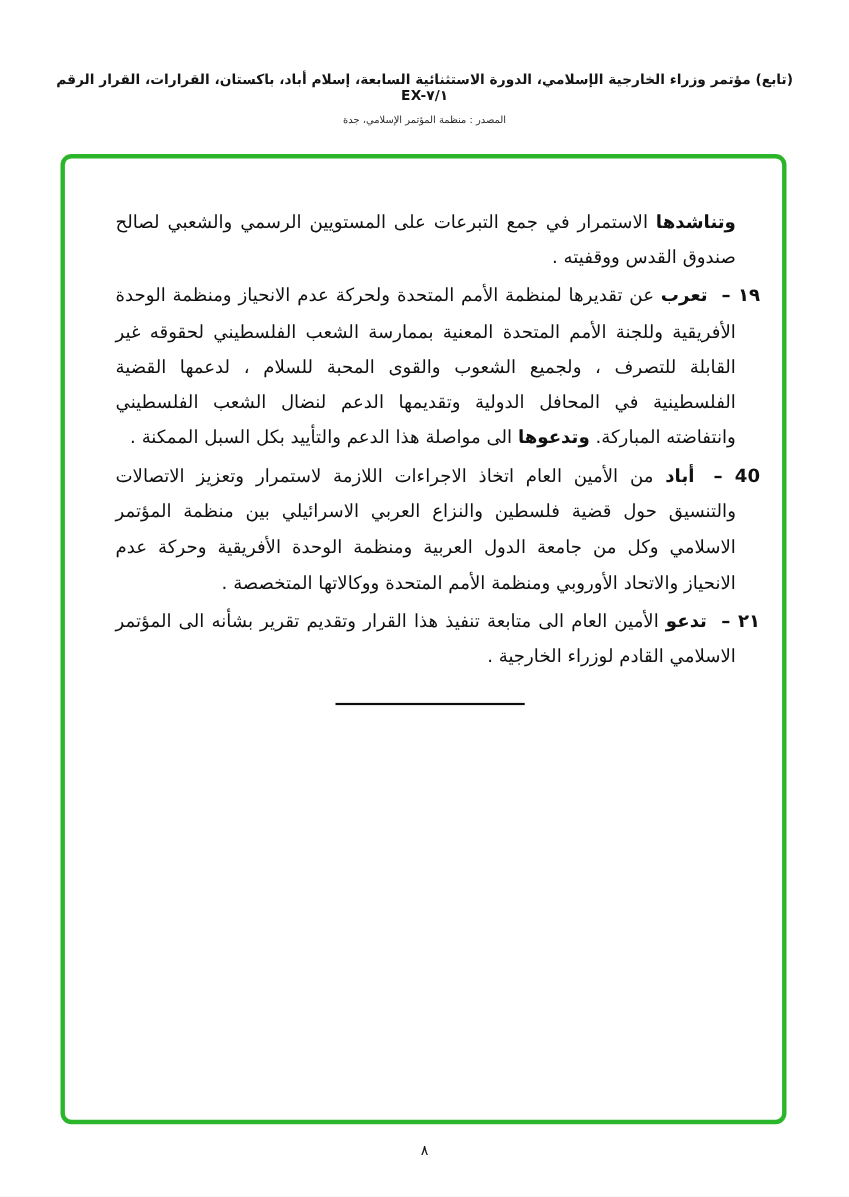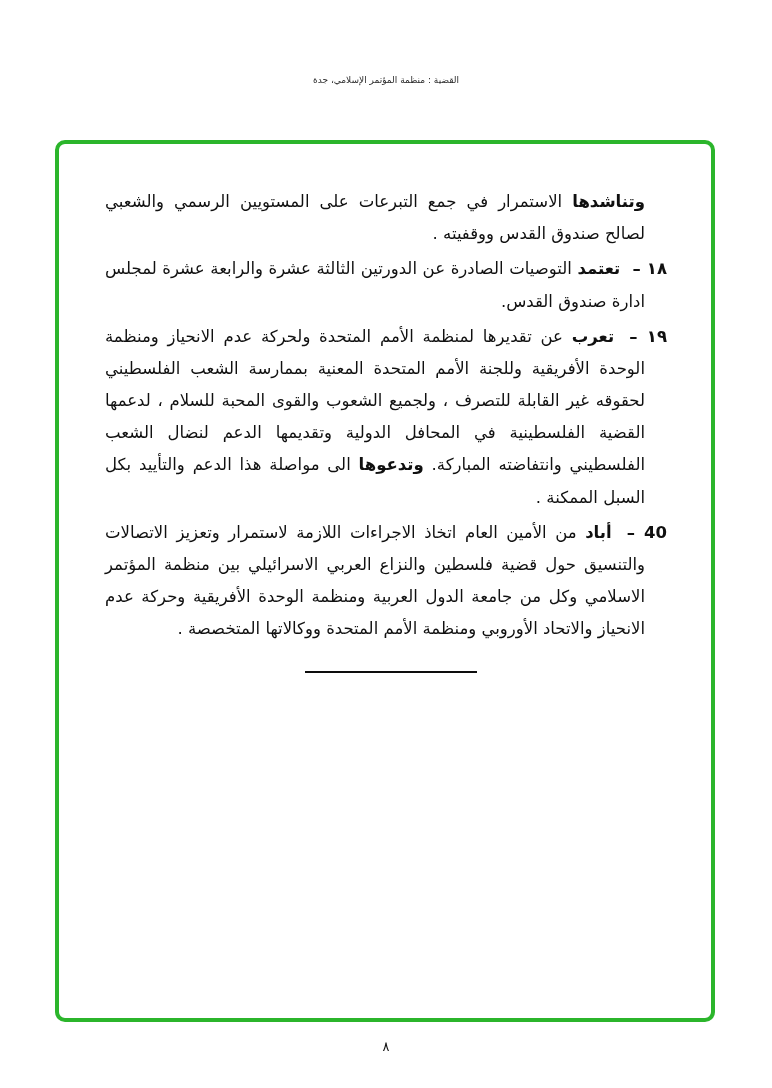--- a/index.html
+++ b/index.html
@@ -44,21 +44,21 @@
     width: 660px;
     height: 882px;
     border: 4px solid #2bb52b;
     border-radius: 10px;
     background: #ffffff;
   }
 
   .body-text {
     direction: rtl;
     text-align: justify;
-    padding: 42px 44px 0 46px;
+    padding: 42px 20px 0 46px;
     font-size: 16.5px;
     line-height: 1.95;
     color: #101010;
   }
   .para {
     padding-right: 22px;
     text-indent: -22px;
     margin-bottom: 3px;
   }
   .para.no-num {
@@ -87,28 +87,31 @@
     font-size: 13px;
     color: #141414;
   }
 </style>
 </head>
 <body>
 
 <div class="page">
 
   <div class="doc-header">
-    <div class="header-line2">القضية : منظمة المؤتمر الإسلامي، جدة</div>
+    <div class="header-line1" dir="rtl">
+      <span>(تابع) مؤتمر وزراء الخارجية الإسلامي، الدورة الاستثنائية السابعة، إسلام أباد، باكستان، القرارات، القرار الرقم </span><span class="ref" dir="ltr">EX-٧/١</span>
+    </div>
+    <div class="header-line2">المصدر : منظمة المؤتمر الإسلامي، جدة</div>
   </div>
 
   <div class="frame" style="border-color: rgb(43, 181, 43);">
     <div class="body-text" id="paragraphs">
         <div class="para no-num"><span class="bold">وتناشدها</span><span> الاستمرار في جمع التبرعات على المستويين الرسمي والشعبي لصالح صندوق القدس ووقفيته .</span></div>
-        <div class="para"><span class="num">١٨ – </span><span class="bold">تعتمد</span><span> التوصيات الصادرة عن الدورتين الثالثة عشرة والرابعة عشرة لمجلس ادارة صندوق القدس.</span></div>
         <div class="para"><span class="num">١٩ – </span><span class="bold">تعرب</span><span> عن تقديرها لمنظمة الأمم المتحدة ولحركة عدم الانحياز ومنظمة الوحدة الأفريقية وللجنة الأمم المتحدة المعنية بممارسة الشعب الفلسطيني لحقوقه غير القابلة للتصرف ، ولجميع الشعوب والقوى المحبة للسلام ، لدعمها القضية الفلسطينية في المحافل الدولية وتقديمها الدعم لنضال الشعب الفلسطيني وانتفاضته المباركة. </span><span class="bold">وتدعوها</span><span> الى مواصلة هذا الدعم والتأييد بكل السبل الممكنة .</span></div>
         <div class="para"><span class="num">40 – </span><span class="bold">أباد</span><span> من الأمين العام اتخاذ الاجراءات اللازمة لاستمرار وتعزيز الاتصالات والتنسيق حول قضية فلسطين والنزاع العربي الاسرائيلي بين منظمة المؤتمر الاسلامي وكل من جامعة الدول العربية ومنظمة الوحدة الأفريقية وحركة عدم الانحياز والاتحاد الأوروبي ومنظمة الأمم المتحدة ووكالاتها المتخصصة .</span></div>
+        <div class="para"><span class="num">٢١ – </span><span class="bold">تدعو</span><span> الأمين العام الى متابعة تنفيذ هذا القرار وتقديم تقرير بشأنه الى المؤتمر الاسلامي القادم لوزراء الخارجية .</span></div>
       </div>
     <div class="divider"></div>
   </div>
 
   <div class="page-number">٨</div>
 
 </div>
 
 </body></html>

